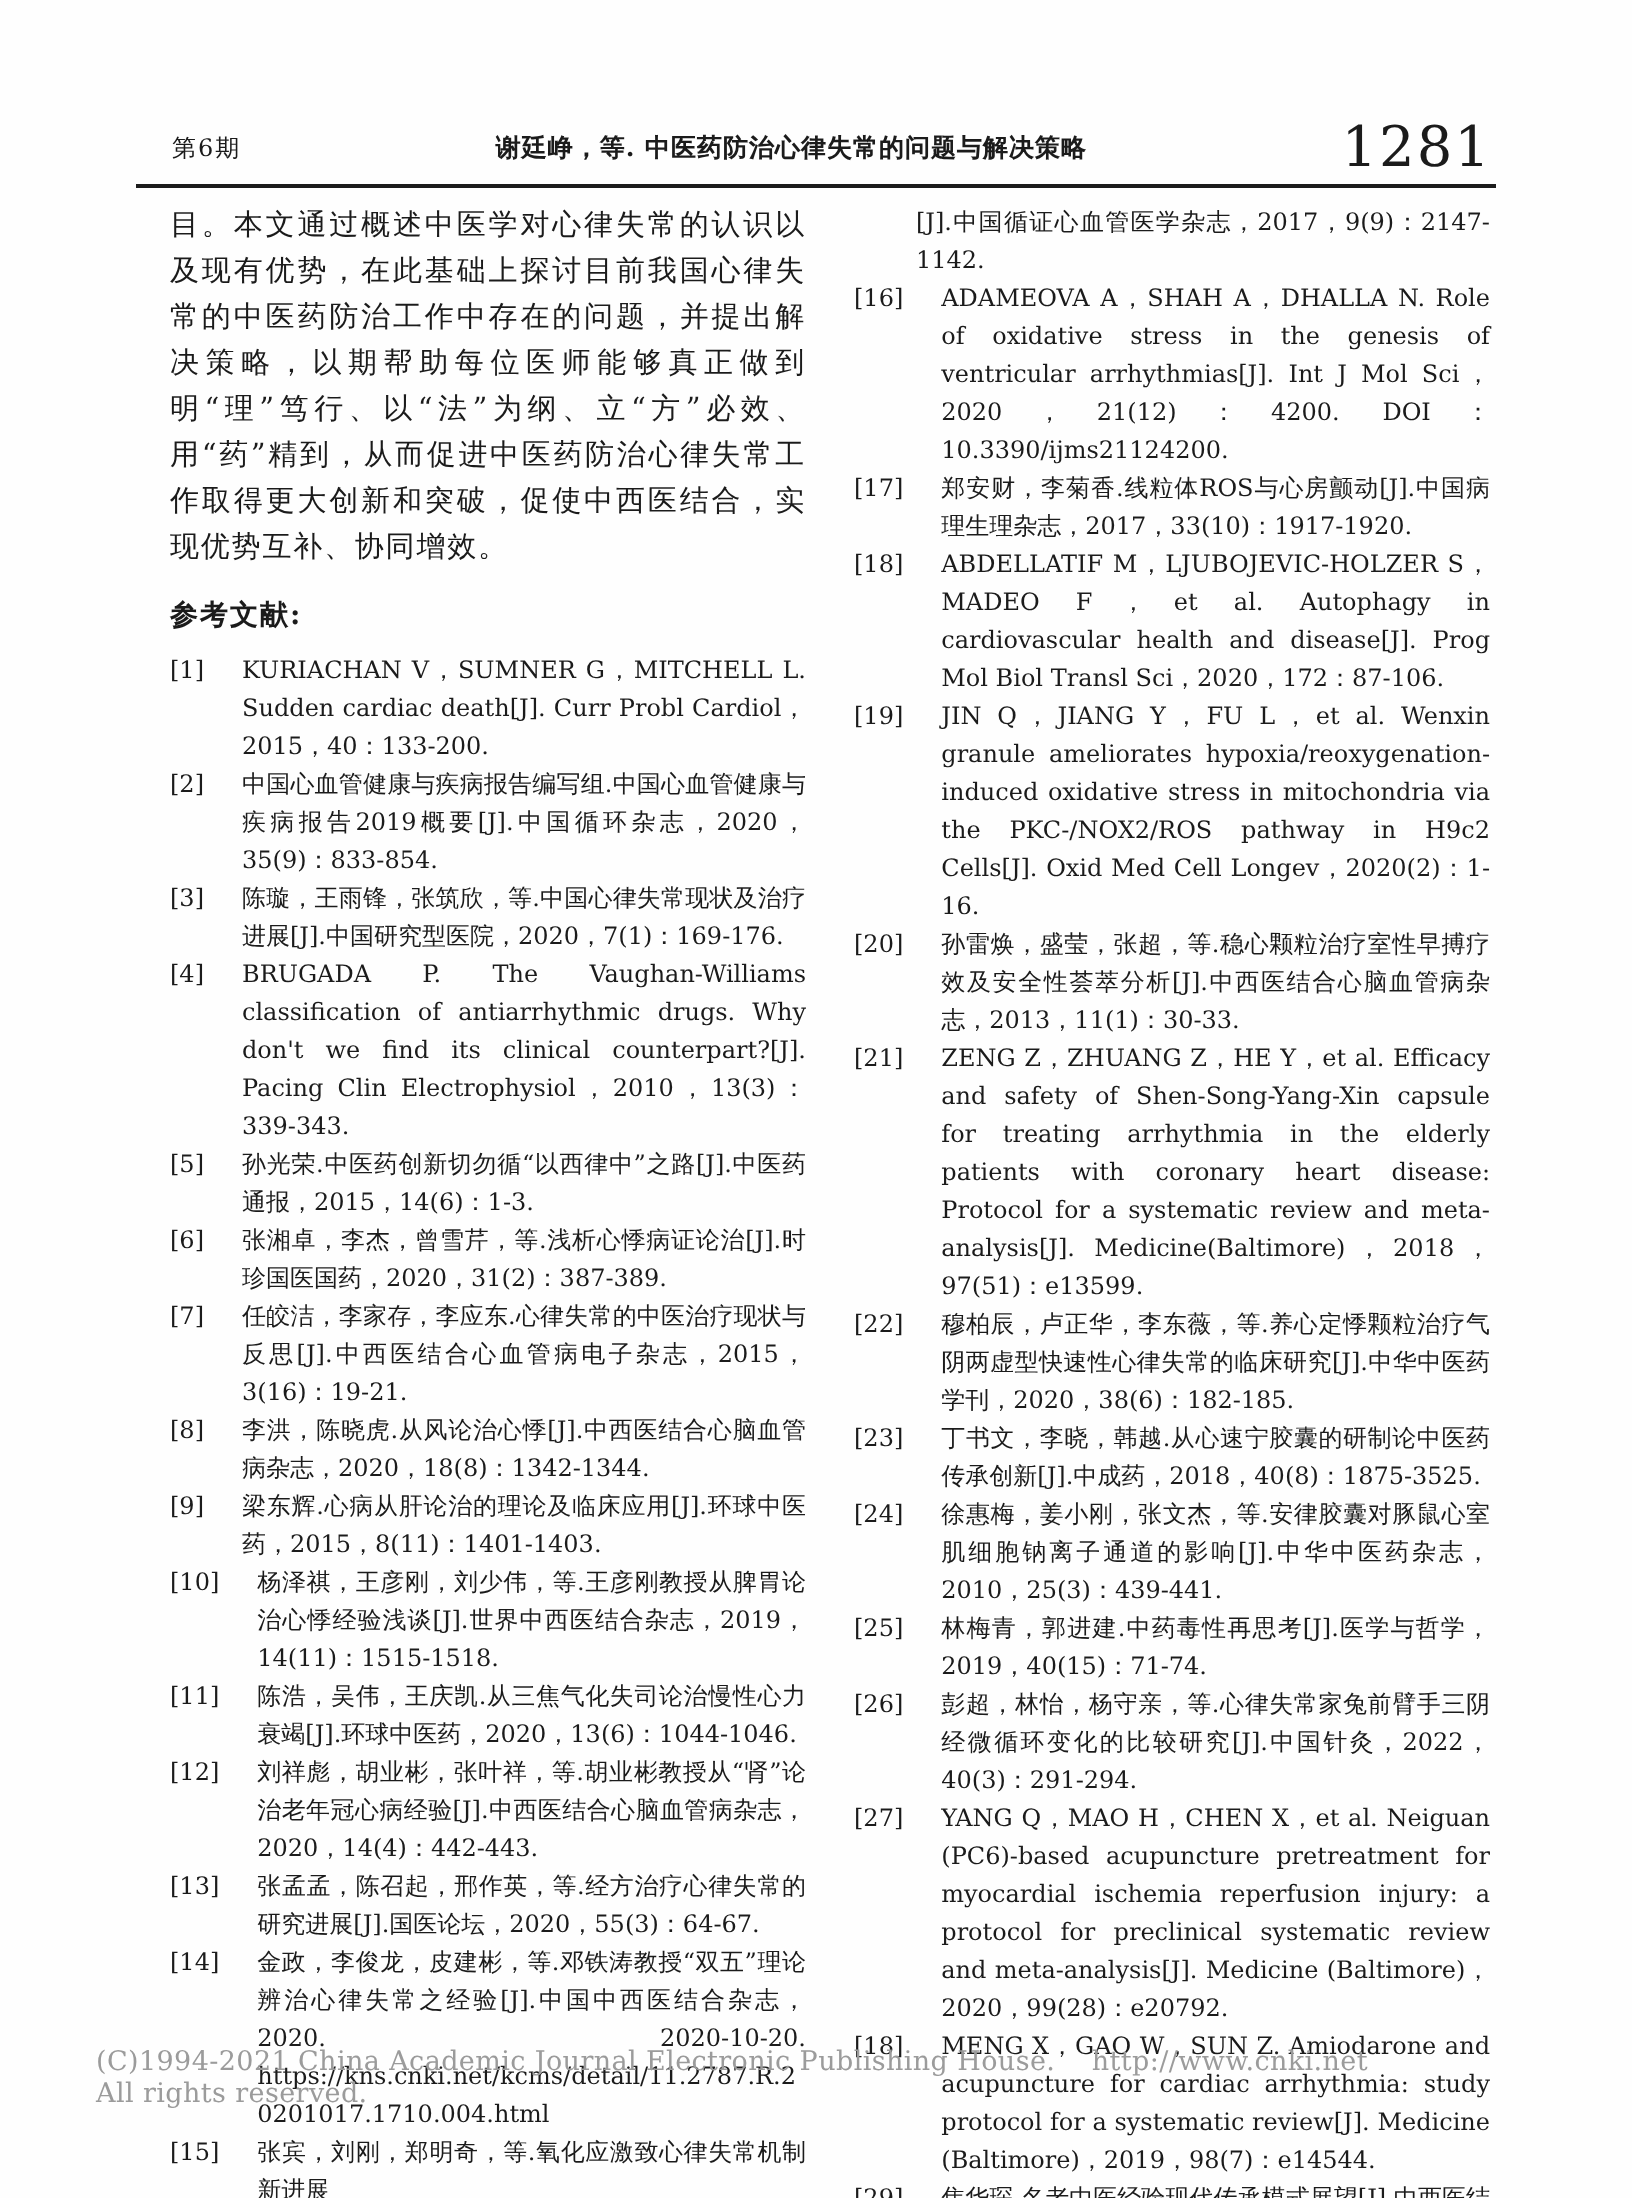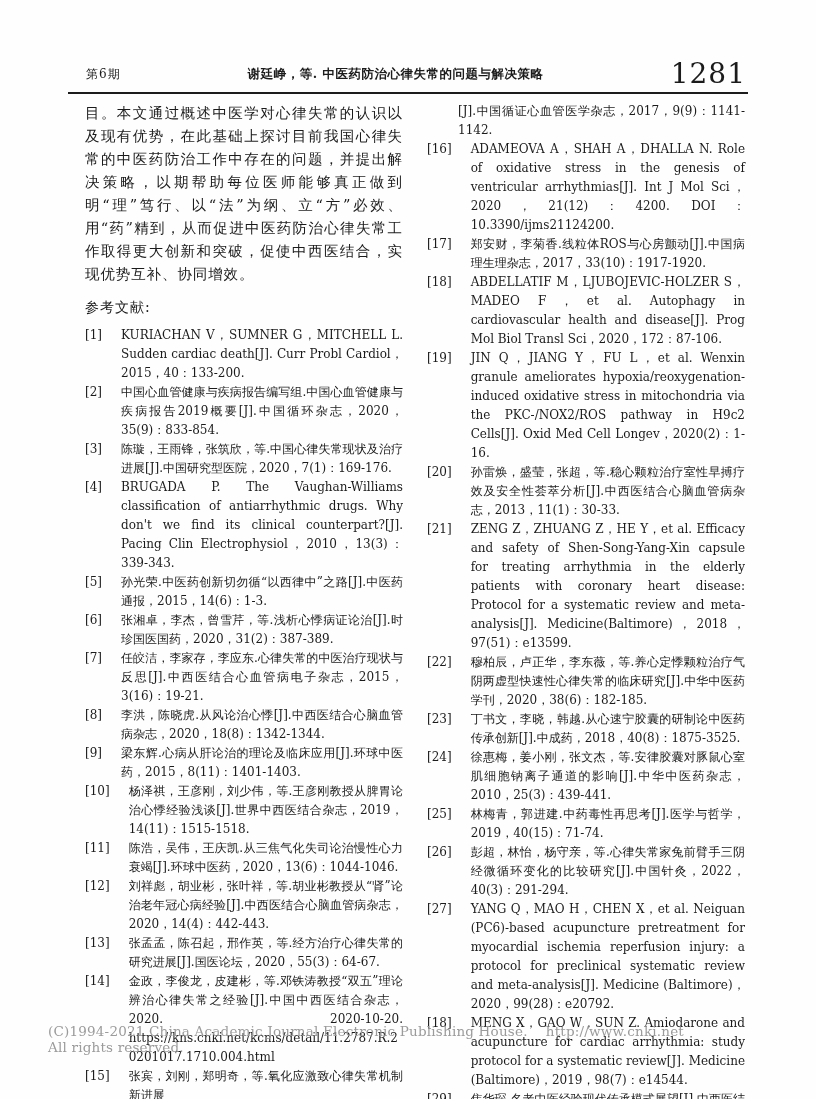--- a/index.html
+++ b/index.html
@@ -35,21 +35,21 @@
     margin: 0;
     font-size: 14.5px;
     line-height: 23px;
     letter-spacing: 0.9px;
     text-align: justify;
   }
 
   .ref-heading {
     margin: 13px 0 9px 0;
     font-size: 14px;
-    font-weight: normal;
+    font-weight: bold;
     letter-spacing: 1px;
   }
 
   .ref-list {
     font-size: 12px;
     line-height: 19px;
     text-align: justify;
   }
   .ref { display: flex; }
   .ref-label { flex: 0 0 auto; margin-right: 19px; white-space: nowrap; }
@@ -169,21 +169,21 @@
             <span class="ref-label">[15]</span>
             <span class="ref-text">张宾，刘刚，郑明奇，等.氧化应激致心律失常机制新进展</span>
           </div>
         </div>
     </div>
 
     <div class="col">
       <div class="ref-list">
         <div class="ref ref-cont">
           <span class="ref-label"></span>
-          <span class="ref-text">[J].中国循证心血管医学杂志，2017，9(9)：1141-1142.</span>
+          <span class="ref-text">[J].中国循证心血管医学杂志，2017，9(9)：2147-1142.</span>
         </div>
         <div>
 
             <div class="ref">
               <span class="ref-label">[16]</span>
               <span class="ref-text">ADAMEOVA A，SHAH A，DHALLA N. Role of oxidative stress in the genesis of ventricular arrhythmias[J]. Int J Mol Sci，2020，21(12)：4200. DOI：10.3390/ijms21124200.</span>
             </div>
 
             <div class="ref">
               <span class="ref-label">[17]</span>

